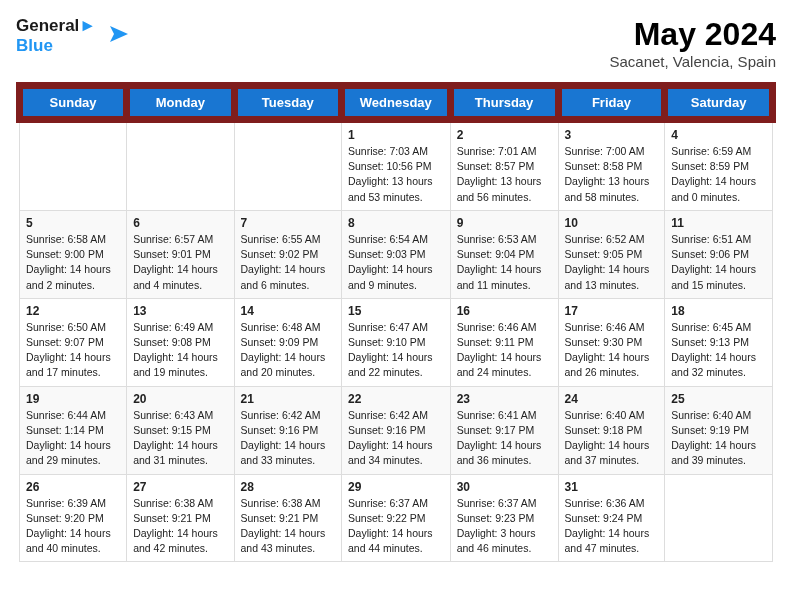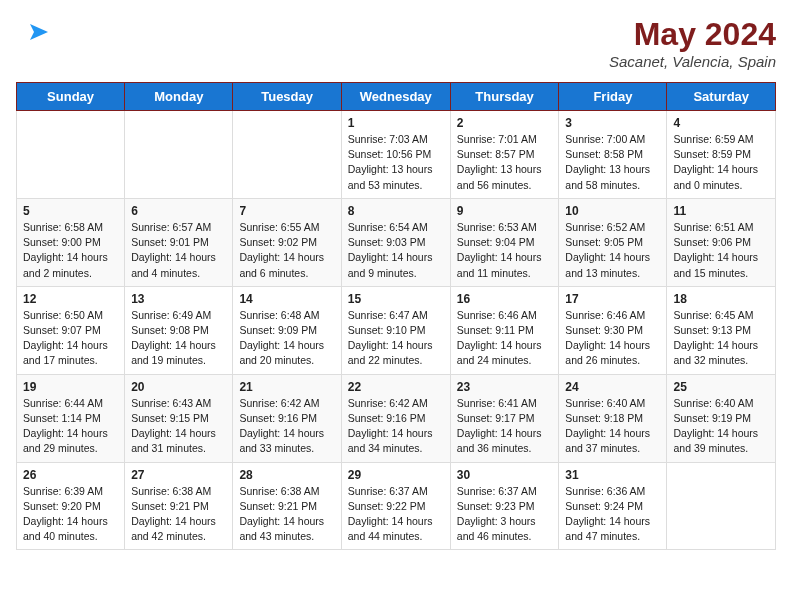--- a/index.html
+++ b/index.html
@@ -19,39 +19,38 @@
     .logo {
       display: flex;
       align-items: center;
     }
     .title-block {
       text-align: right;
     }
     .month-title {
       font-size: 32px;
       font-weight: bold;
-      color: #7f1d1d;
+      color: #000000;
     }
     .location {
       font-size: 15px;
       color: #444;
-      font-style: italic;
     }
     .calendar {
       width: 100%;
       border-collapse: collapse;
       border: 1px solid #ccc;
     }
     .calendar th {
       background-color: #1976D2;
       color: #fff;
       text-align: center;
       padding: 6px 4px;
       font-size: 13px;
-      border: 1px solid #7f1d1d;
+      border: 7px solid #7f1d1d;
     }
     .calendar td {
       vertical-align: top;
       padding: 5px 6px;
       border: 1px solid #ddd;
       width: 110px;
       min-height: 80px;
       font-size: 10.5px;
       color: #222;
       background: #fff;
@@ -73,20 +72,26 @@
       background: #fff !important;
     }
   </style>
 </head>
 <body>
 
 <div class="header">
   <div class="logo">
     <div>
       <div style="display:flex;align-items:center;">
+        <div>
+          <div style="font-size:17px;font-weight:bold;color:#1a1a1a;line-height:1.15;">
+            General<span style="color:#2196F3;">►</span>
+          </div>
+          <div style="font-size:17px;font-weight:bold;color:#2196F3;line-height:1.15;">Blue</div>
+        </div>
         <div style="margin-left:4px;">
           <svg width="32" height="32" viewBox="0 0 32 32">
             <polygon points="10,8 28,16 10,24 14,16" fill="#2196F3"></polygon>
           </svg>
         </div>
       </div>
     </div>
   </div>
   <div class="title-block">
     <div class="month-title">May 2024</div>

